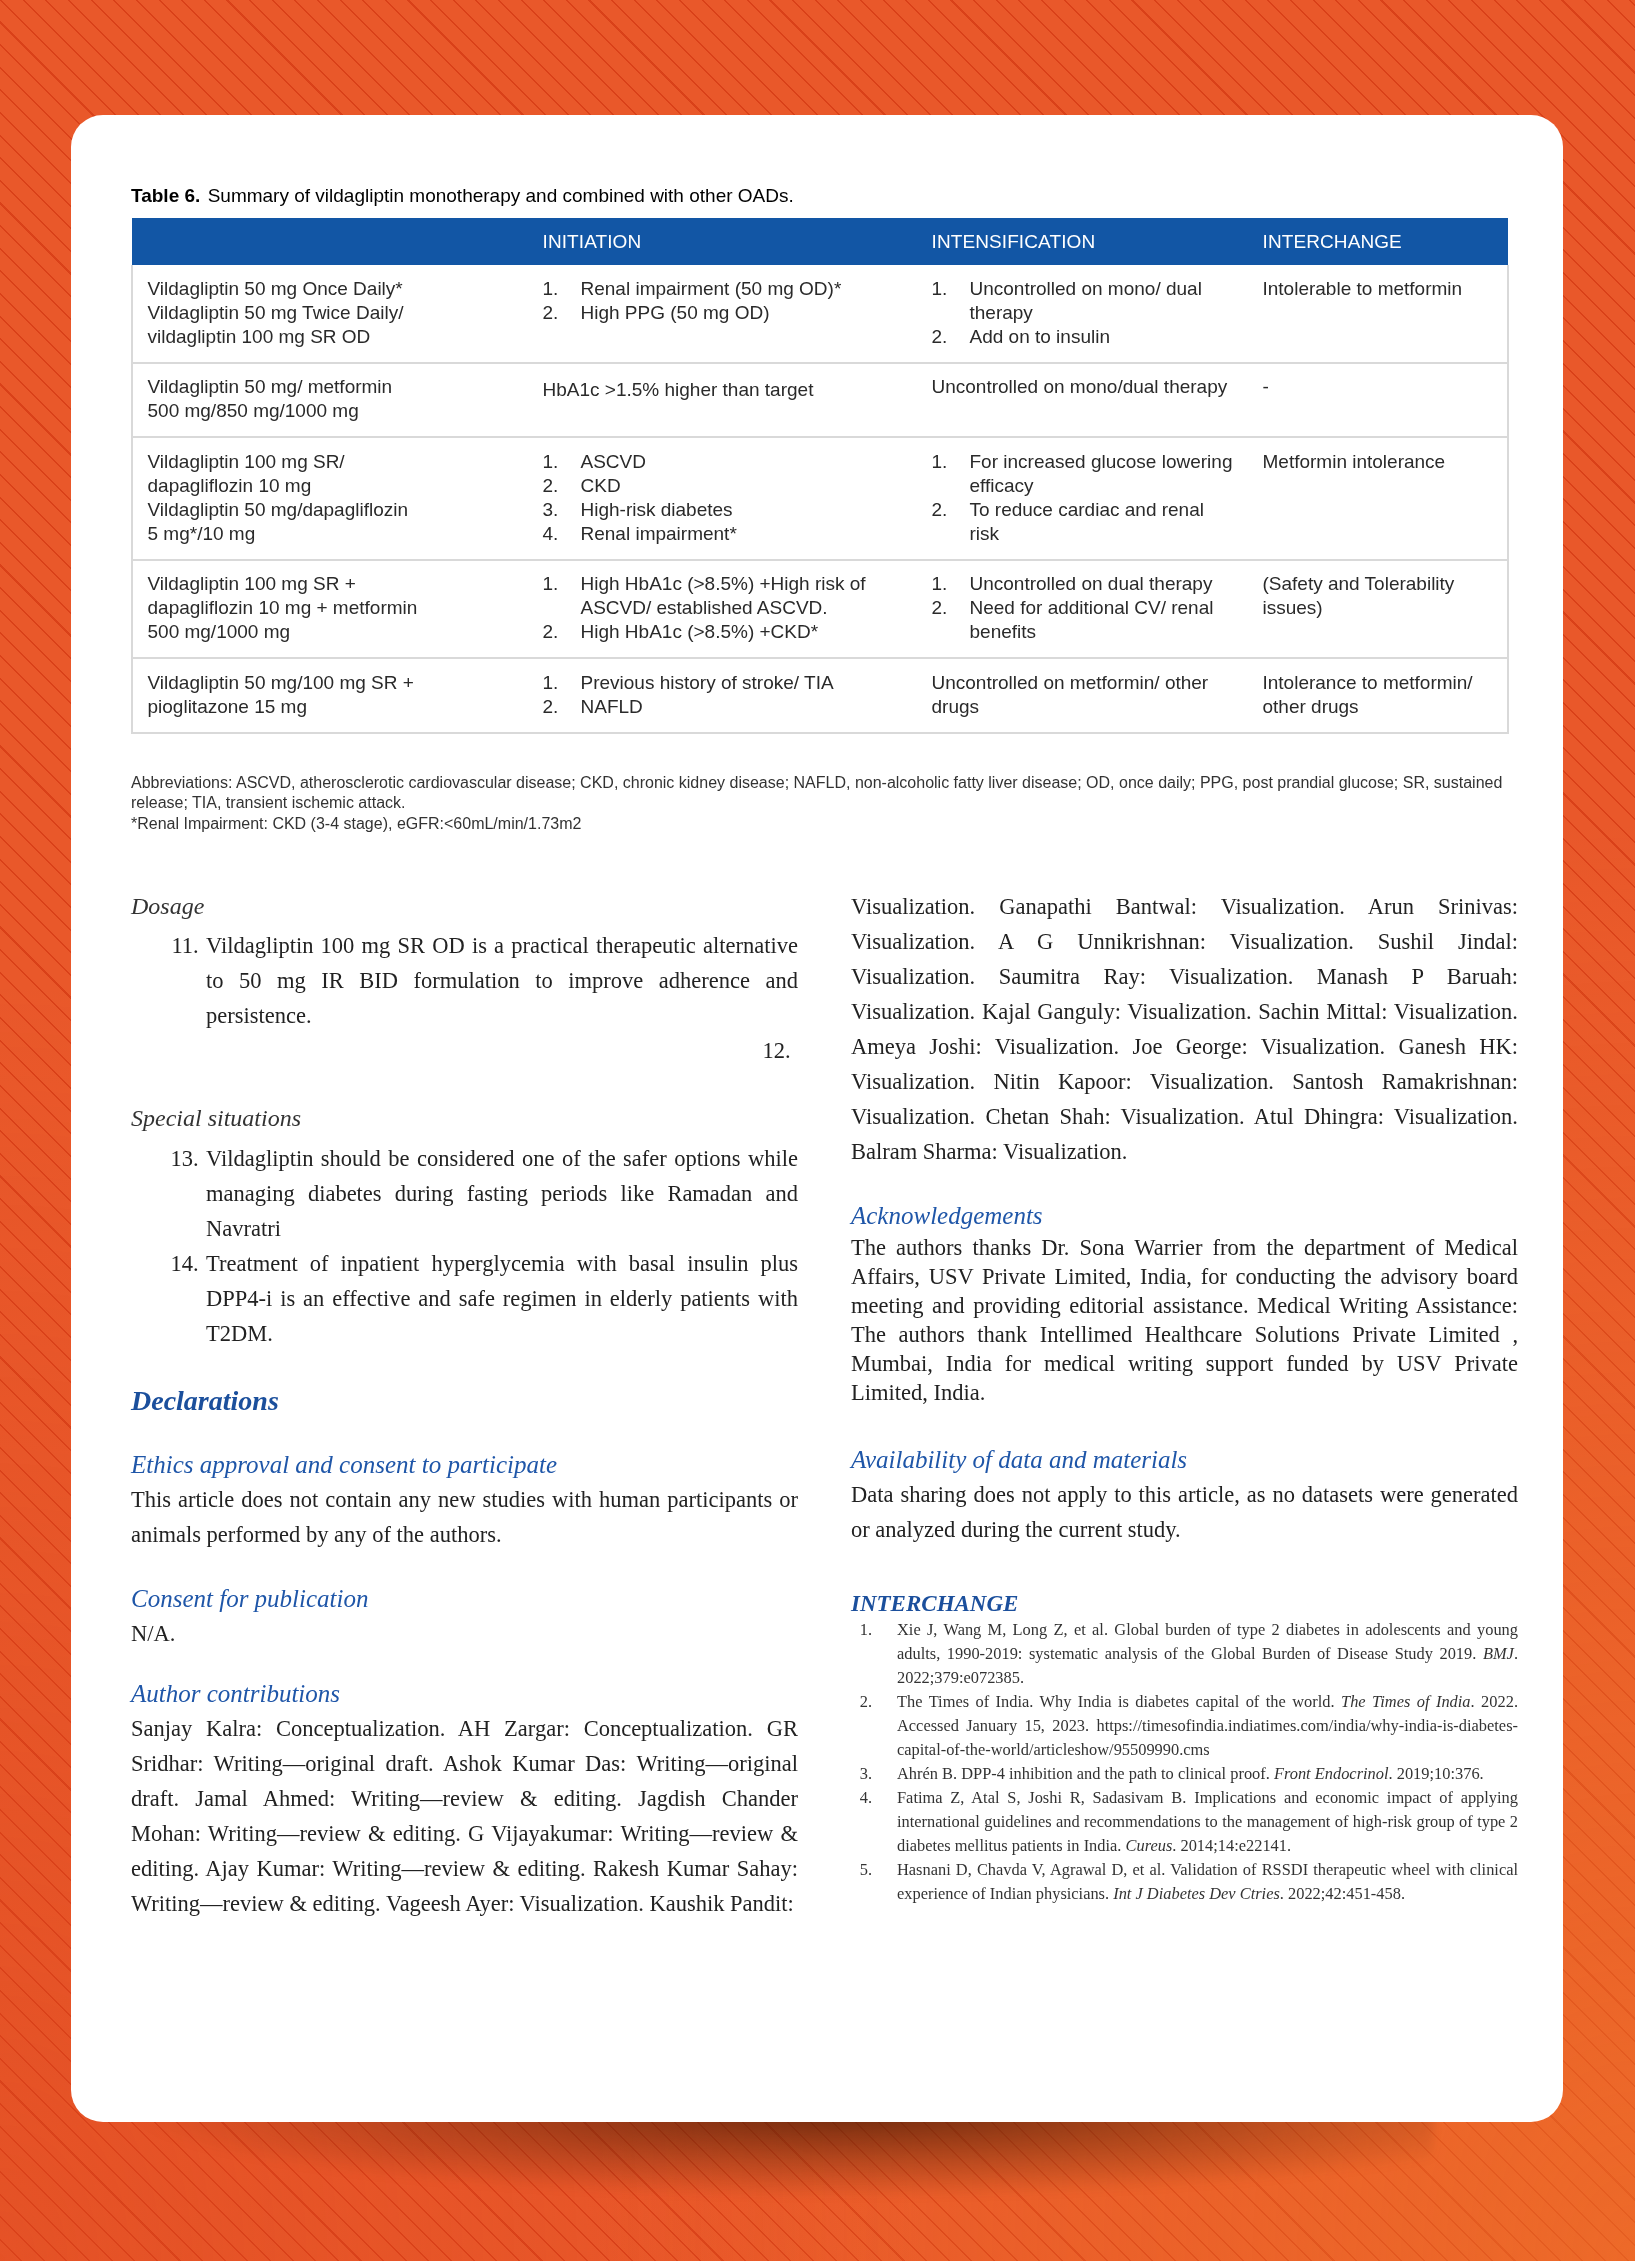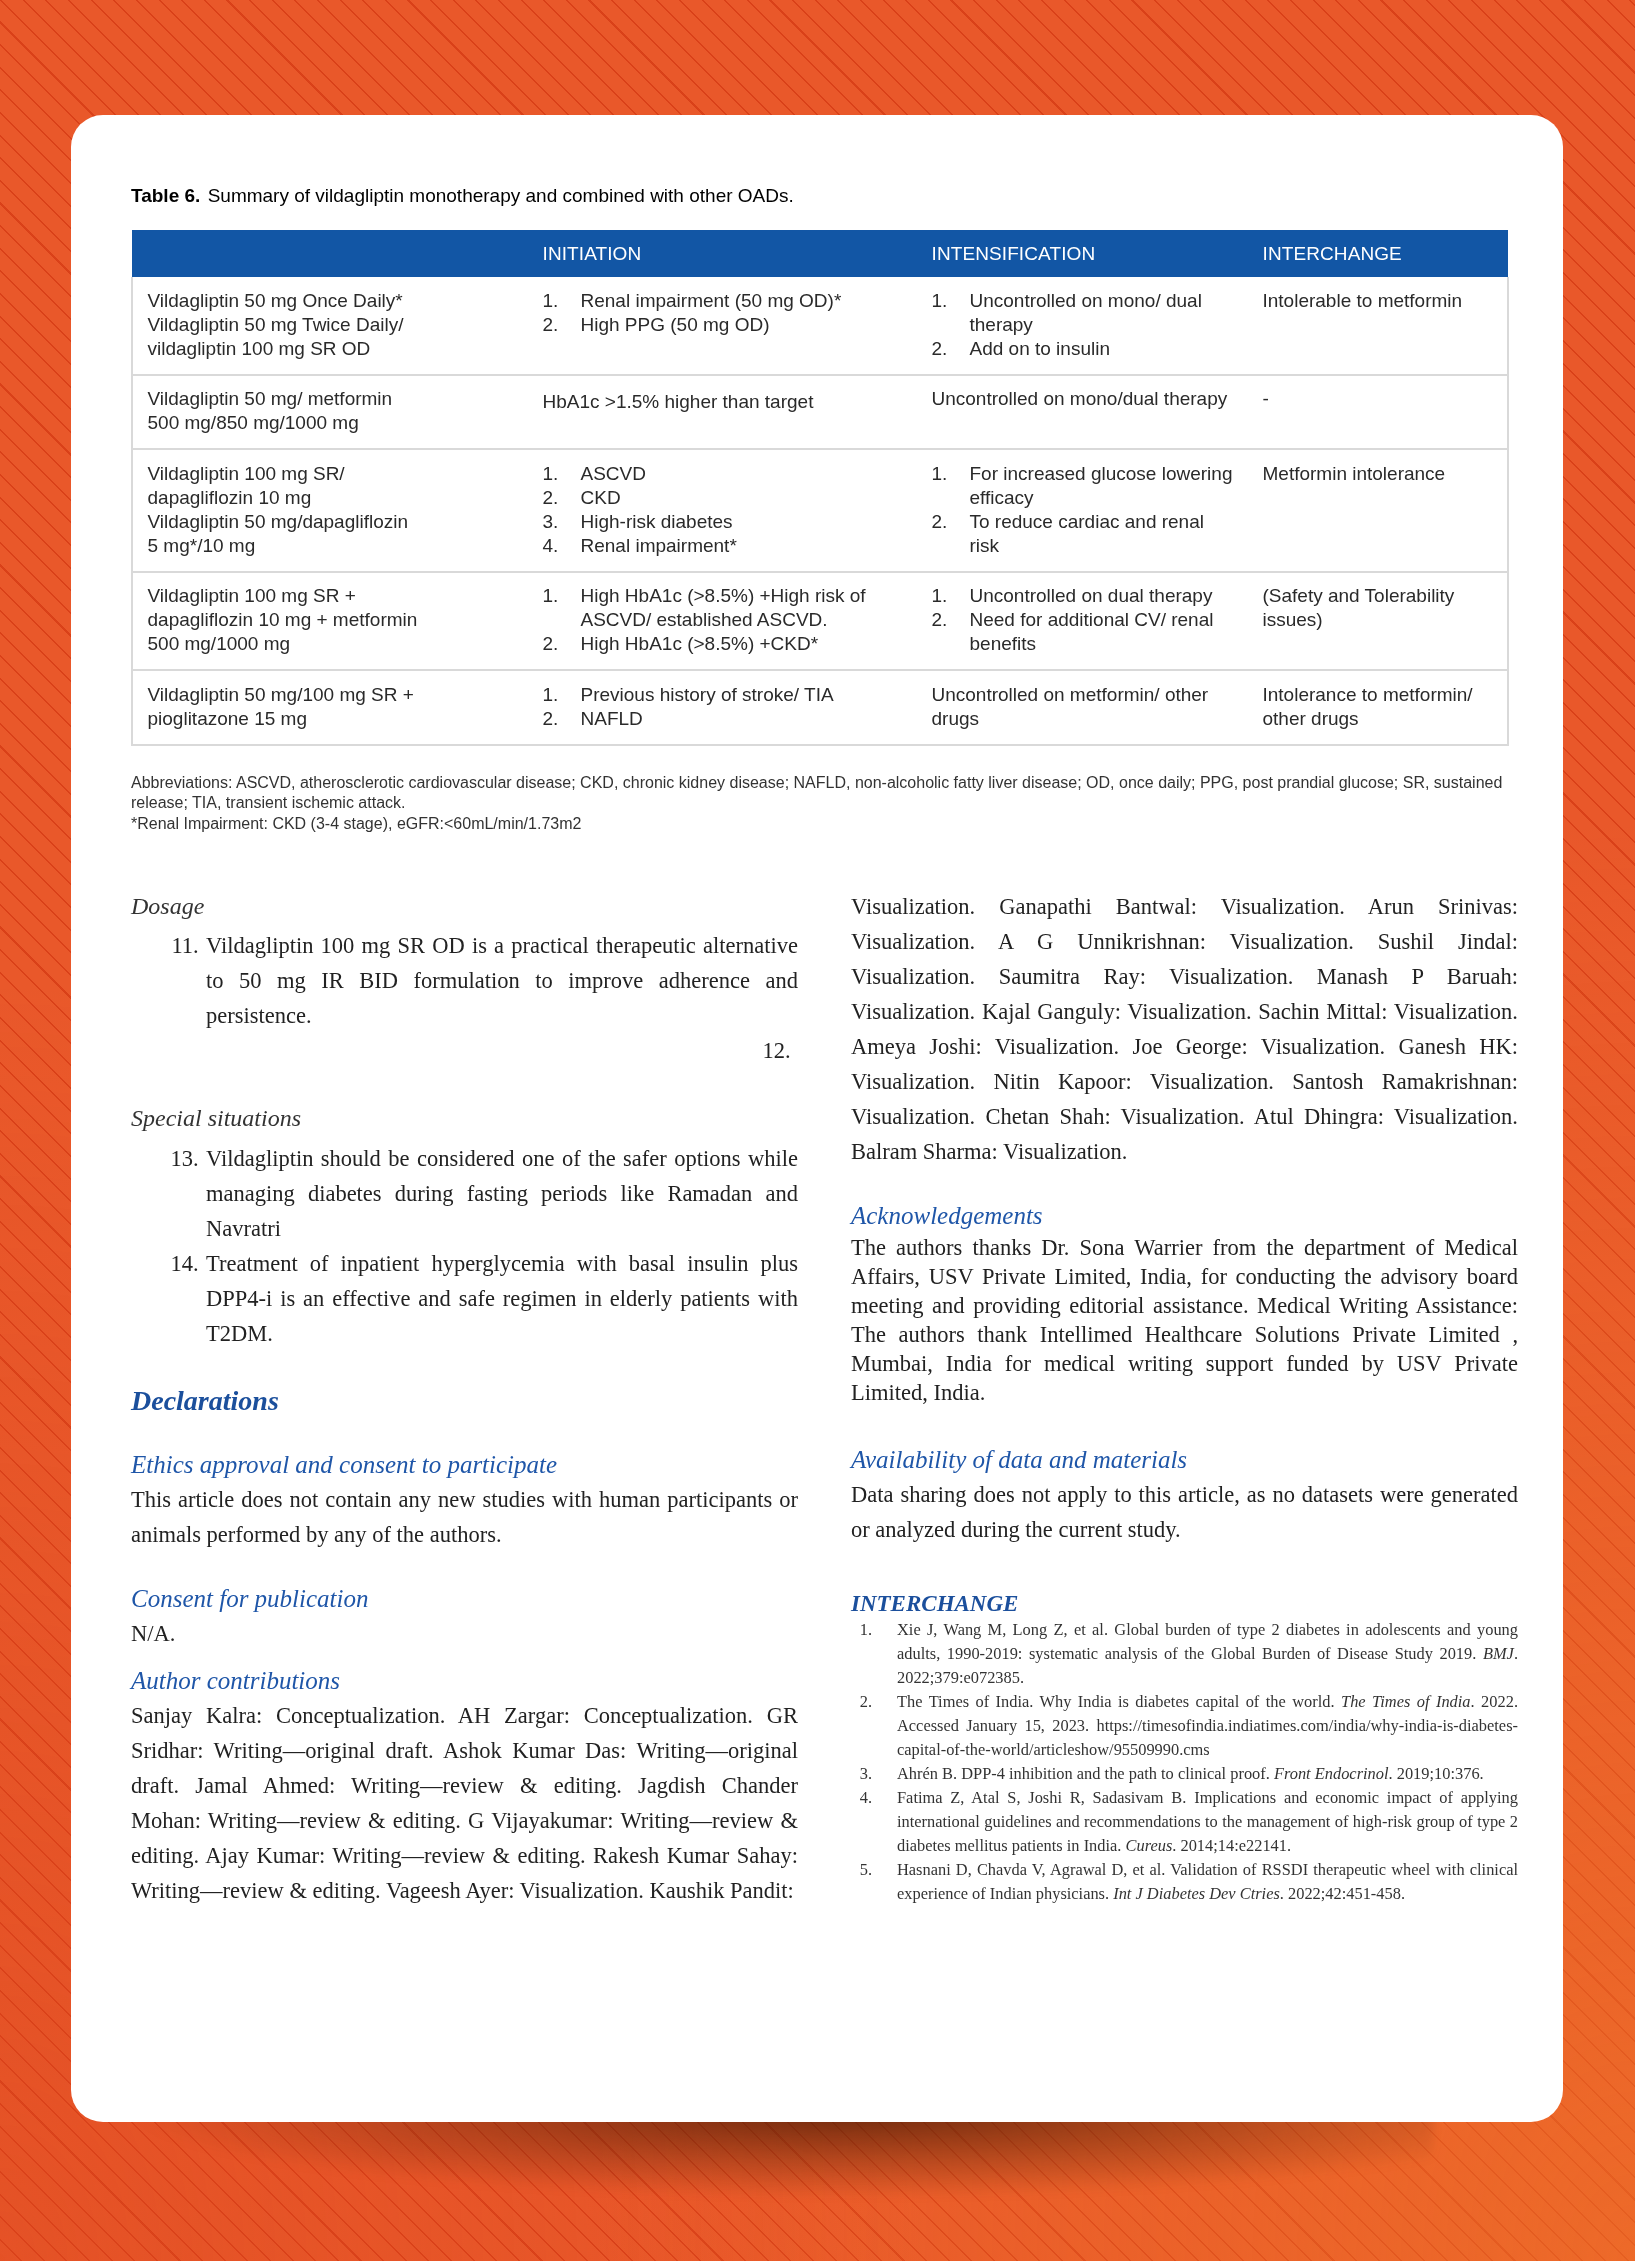--- a/index.html
+++ b/index.html
@@ -20,21 +20,21 @@
   .card {
     position: absolute; left: 71px; top: 115px; width: 1492px; height: 2007px;
     background: #fff; border-radius: 32px;
   }
   
   .table-caption {
     position: absolute; left: 60px; top: 70px; font-size: 19px; color: #000000;
   }
   .table-caption b { font-weight: bold; margin-right: 7.3px; }
   table.summary {
-    position: absolute; left: 60px; top: 115px; width: 1378px;
+    position: absolute; left: 60px; top: 103px; width: 1378px;
     border-collapse: collapse; font-size: 19px; color: #2a2a2a; line-height: 24px; padding-left: 23px;
   }
   table.summary th {
     background: #1256a5; color: #fff; font-weight: normal; text-align: left;
     height: 47px; padding: 0 14.5px; font-size: 19px; letter-spacing: 0.1px;
   }
   table.summary td {
     vertical-align: top; padding: 11.6px 14.5px 13px 14.5px;
     border-bottom: 2.2px solid #d9d9d9;
   }
@@ -266,21 +266,21 @@
     </ol>
 
     <p class="h-blue" style="margin-top:32px">Declarations</p>
 
     <p class="sub-blue" style="margin-top:29px">Ethics approval and consent to participate</p>
     <p class="justify">This article does not contain any new studies with human participants or animals performed by any of the authors.</p>
 
     <p class="sub-blue" style="margin-top:29px">Consent for publication</p>
     <p class="justify">N/A.</p>
 
-    <p class="sub-blue" style="margin-top:12px">Author contributions</p>
+    <p class="sub-blue" style="margin-top:25px">Author contributions</p>
     <p class="justify">Sanjay Kalra: Conceptualization. AH Zargar: Conceptualization. GR Sridhar: Writing—original draft. Ashok Kumar Das: Writing—original draft. Jamal Ahmed: Writing—review &amp; editing. Jagdish Chander Mohan: Writing—review &amp; editing. G Vijayakumar: Writing—review &amp; editing. Ajay Kumar: Writing—review &amp; editing. Rakesh Kumar Sahay: Writing—review &amp; editing. Vageesh Ayer: Visualization. Kaushik Pandit:</p>
   </div>
 
   <div class="col col-right">
     <p class="justify">Visualization. Ganapathi Bantwal: Visualization. Arun Srinivas: Visualization. A G Unnikrishnan: Visualization. Sushil Jindal: Visualization. Saumitra Ray: Visualization. Manash P Baruah: Visualization. Kajal Ganguly: Visualization. Sachin Mittal: Visualization. Ameya Joshi: Visualization. Joe George: Visualization. Ganesh HK: Visualization. Nitin Kapoor: Visualization. Santosh Ramakrishnan: Visualization. Chetan Shah: Visualization. Atul Dhingra: Visualization. Balram Sharma: Visualization.</p>
 
     <p class="sub-blue" style="margin-top:29px">Acknowledgements</p>
     <p class="justify" style="line-height:29px">The authors thanks Dr. Sona Warrier from the department of Medical Affairs, USV Private Limited, India, for conducting the advisory board meeting and providing editorial assistance. Medical Writing Assistance: The authors thank Intellimed Healthcare Solutions Private Limited , Mumbai, India for medical writing support funded by USV Private Limited, India.</p>
 
     <p class="sub-blue" style="margin-top:35px">Availability of data and materials</p>

